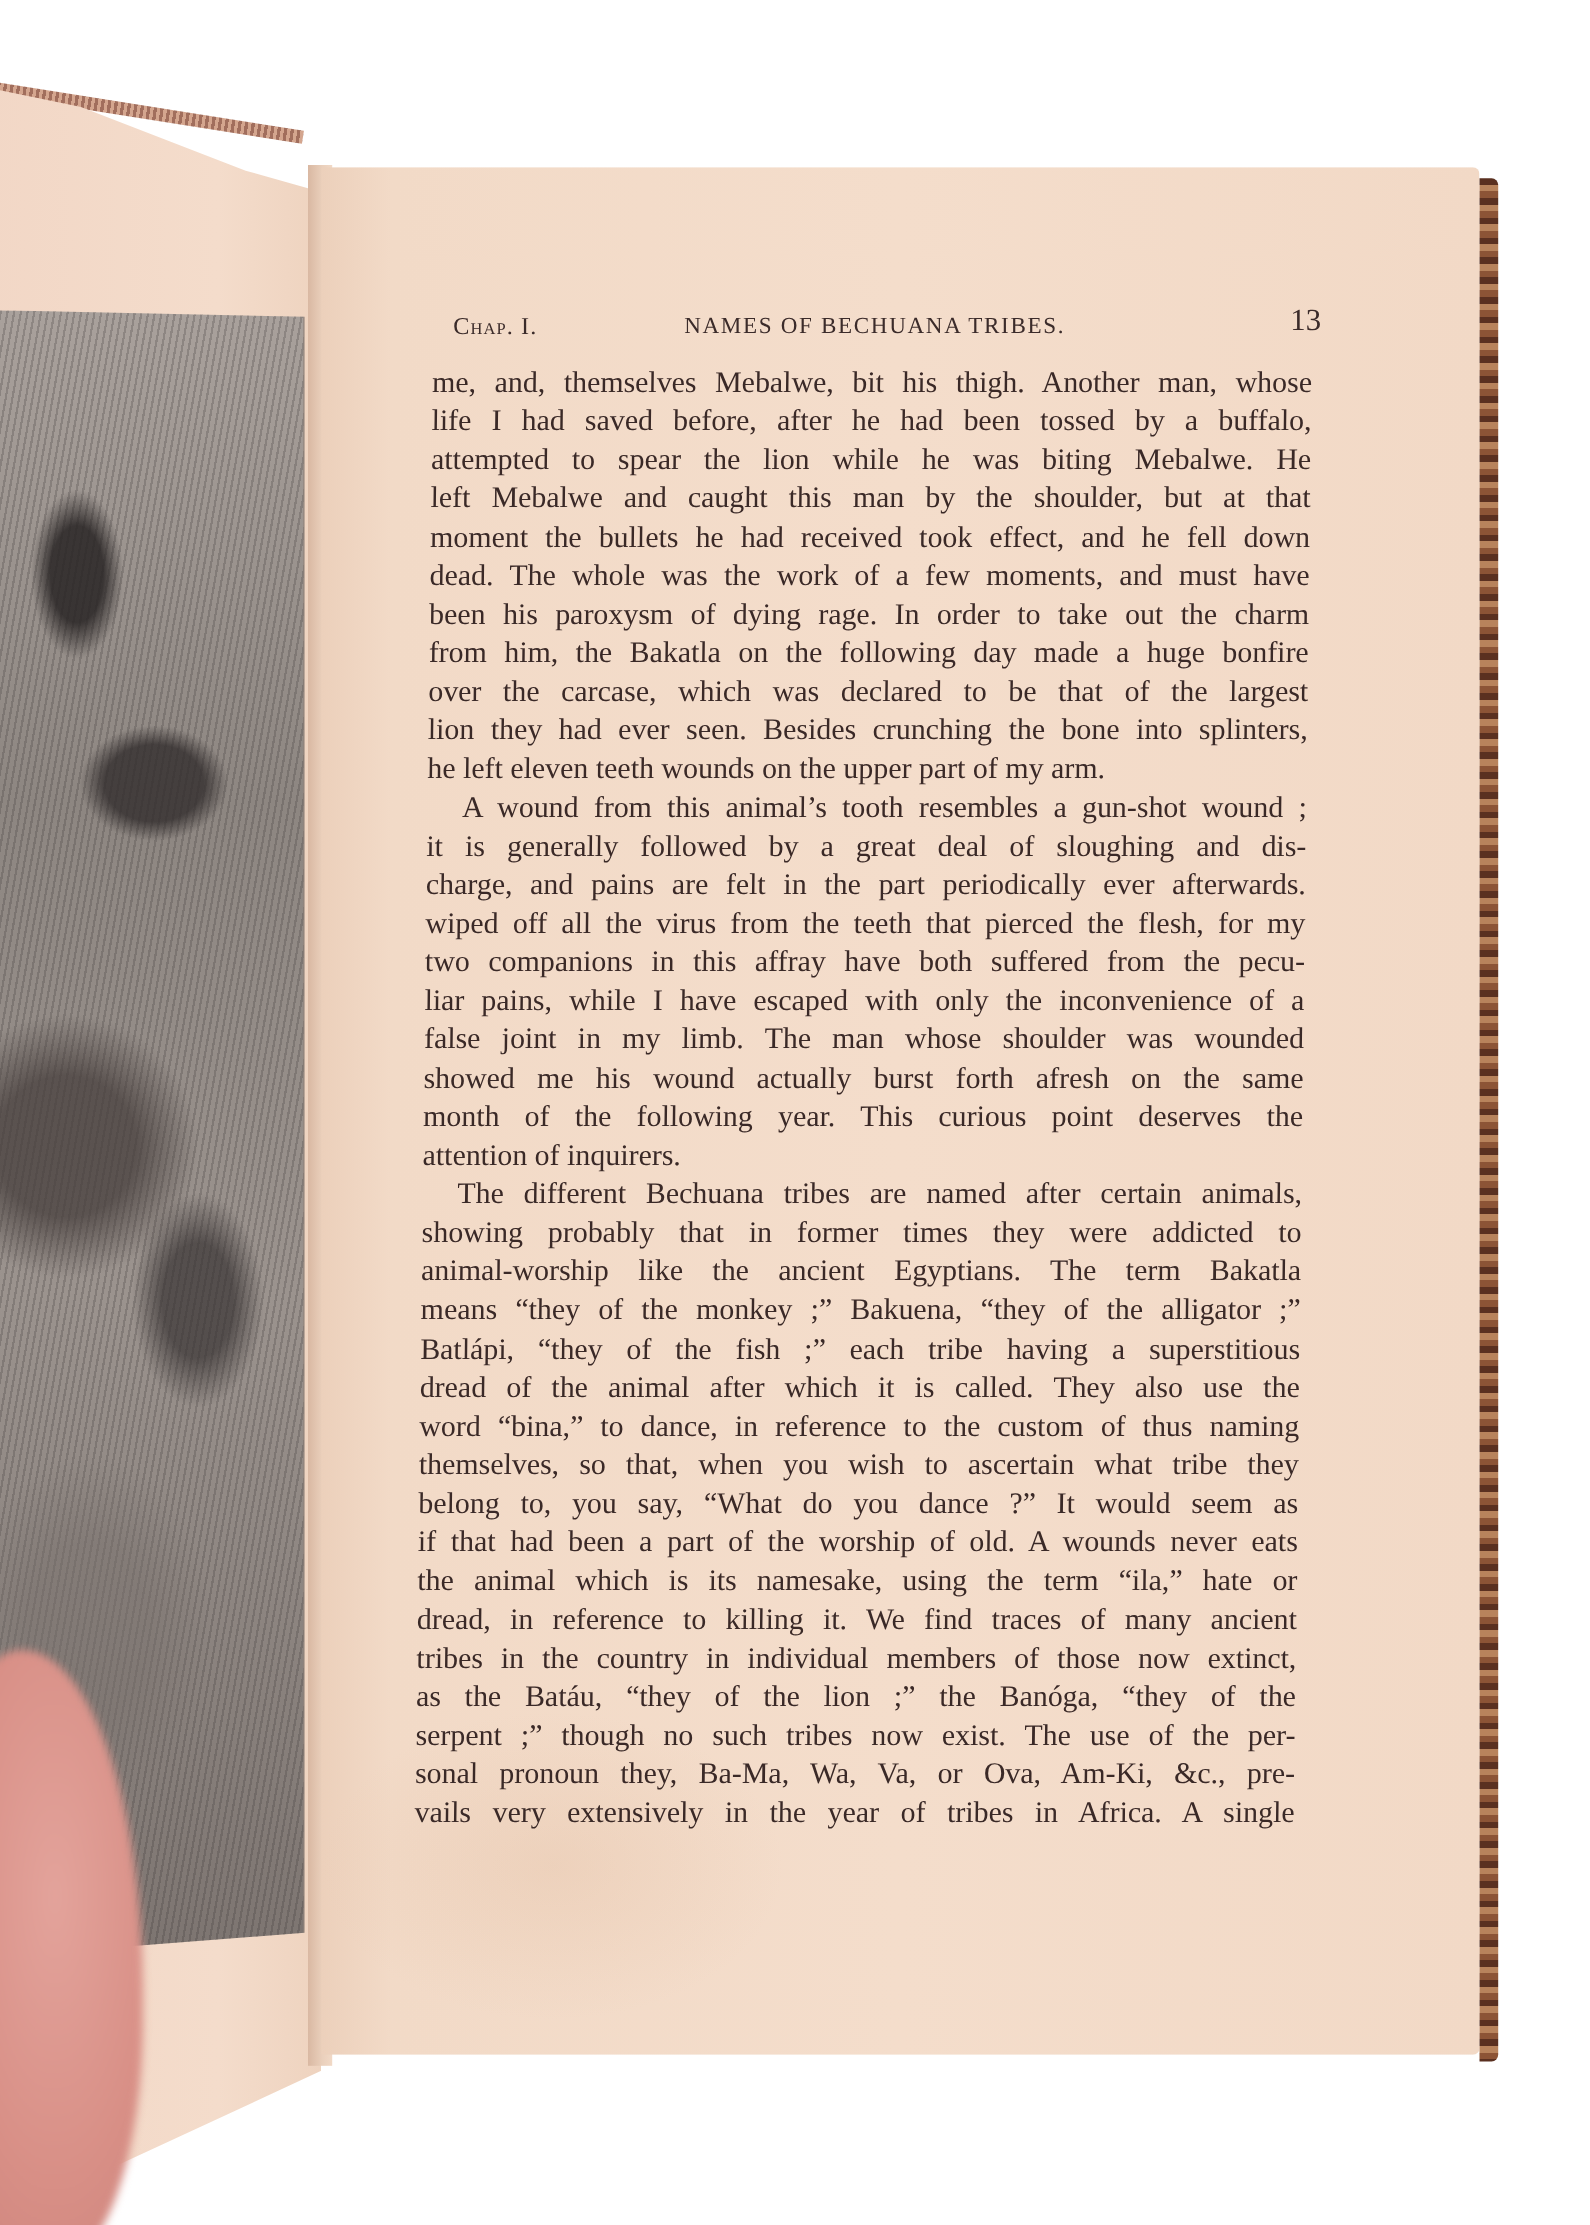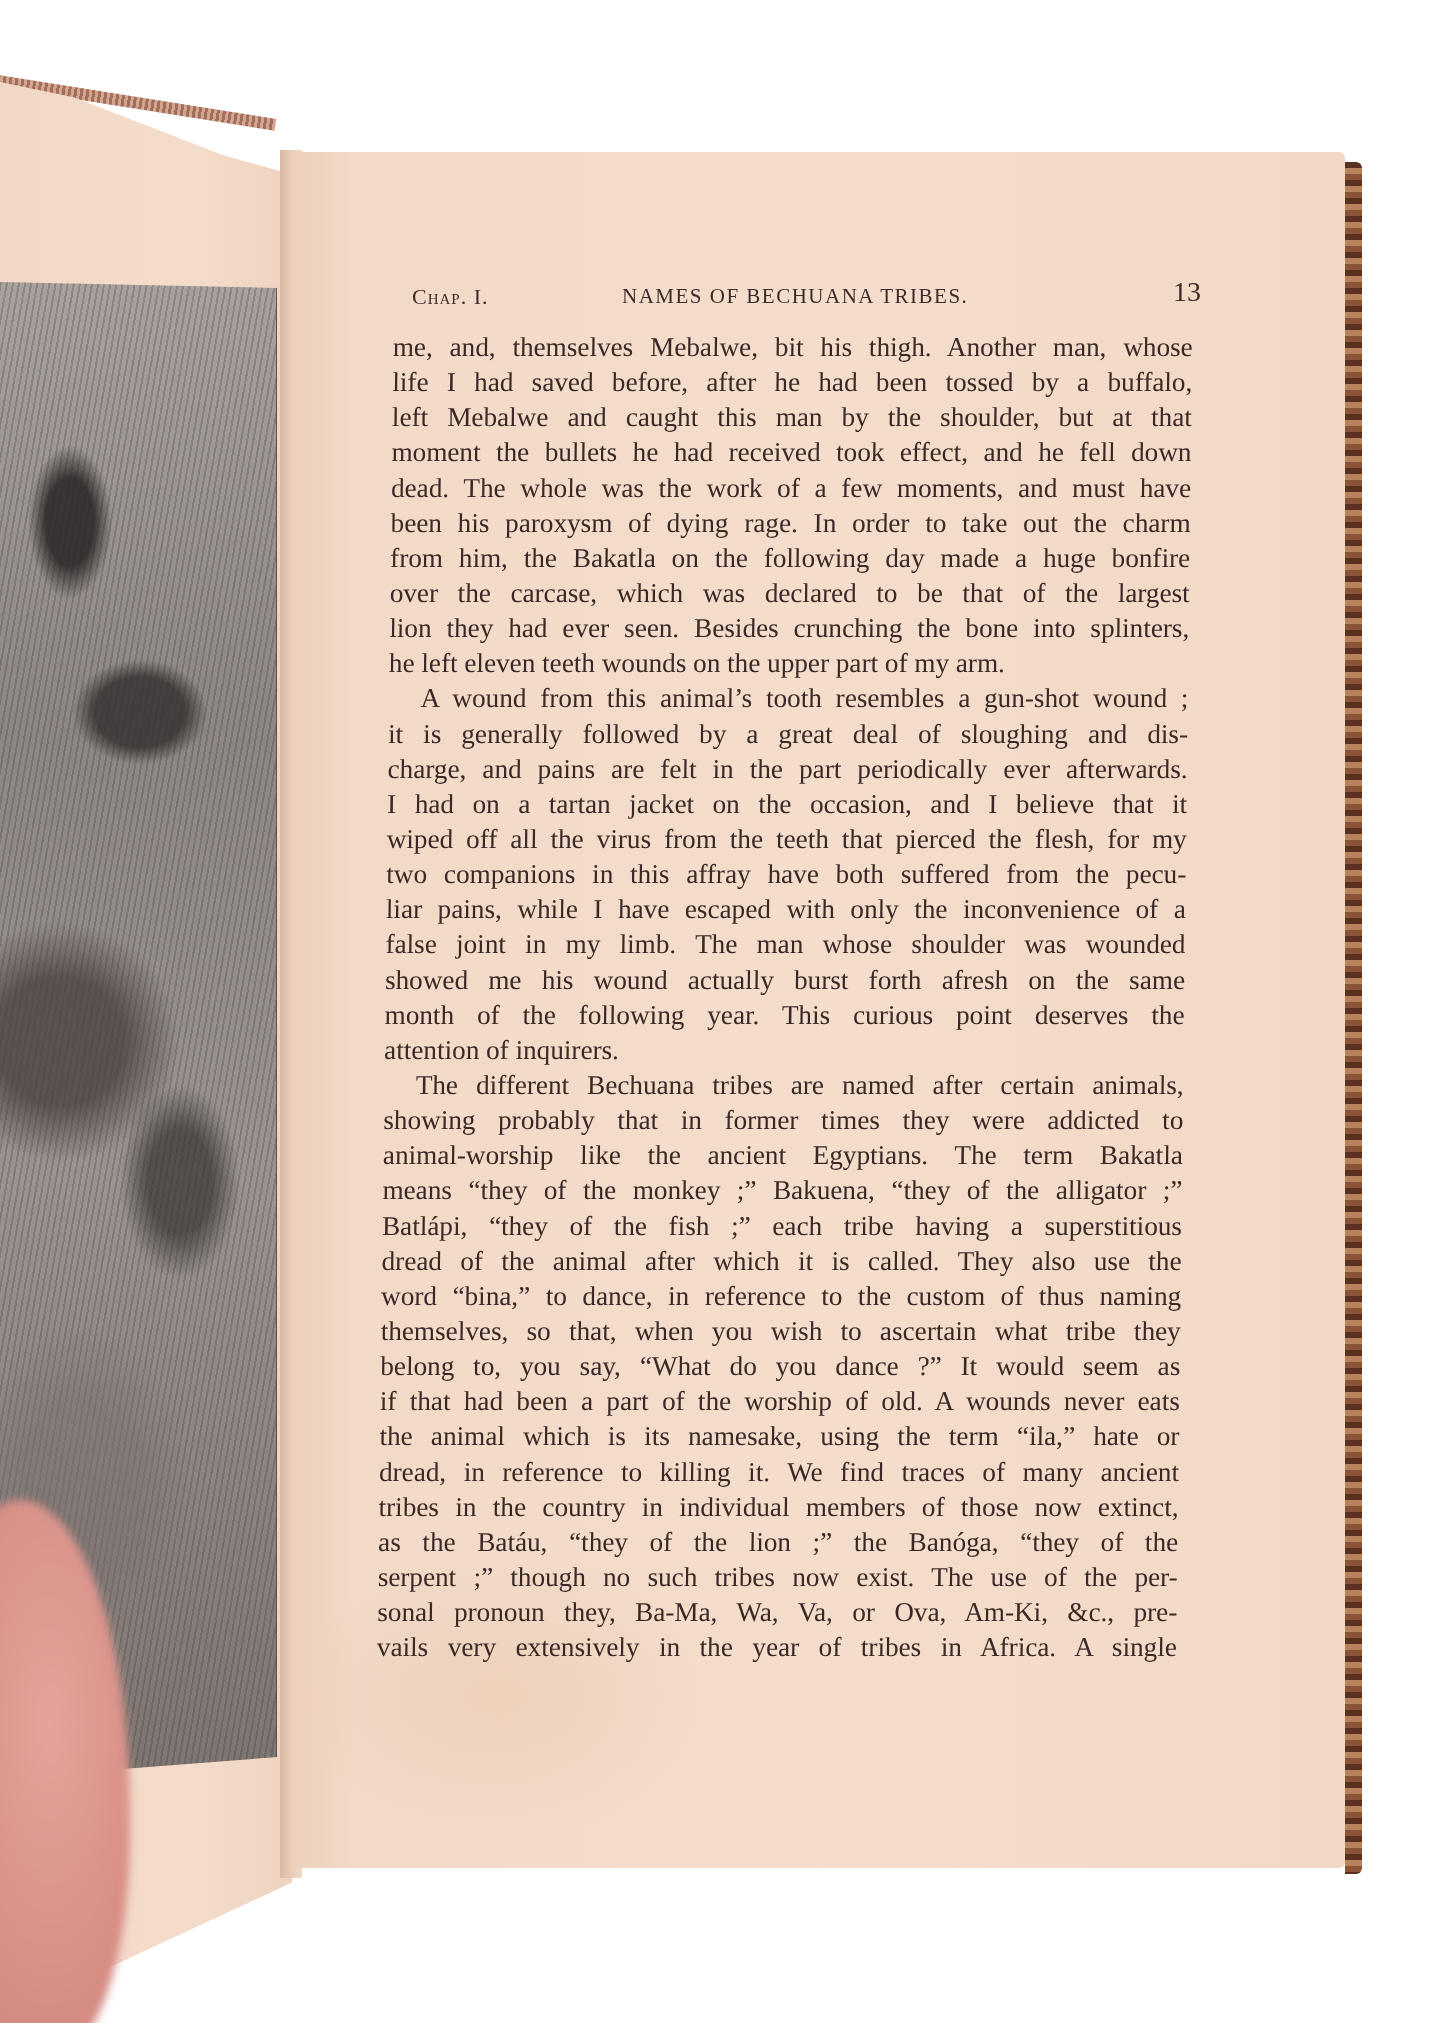--- a/index.html
+++ b/index.html
@@ -87,32 +87,32 @@
 
 <div class="running-head">
   <span class="chap">Chap. I.</span>
   <span class="title">NAMES OF BECHUANA TRIBES.</span>
   <span class="folio">13</span>
 </div>
 
 <div class="body-text" id="body-text">
     <span class="line">me, and, themselves Mebalwe, bit his thigh.  Another man, whose</span>
     <span class="line">life I had saved before, after he had been tossed by a buffalo,</span>
+    <span class="line">attempted to spear the lion while he was biting Mebalwe.  He</span>
     <span class="line">left Mebalwe and caught this man by the shoulder, but at that</span>
     <span class="line">moment the bullets he had received took effect, and he fell down</span>
     <span class="line">dead.  The whole was the work of a few moments, and must have</span>
     <span class="line">been his paroxysm of dying rage.  In order to take out the charm</span>
     <span class="line">from him, the Bakatla on the following day made a huge bonfire</span>
     <span class="line">over the carcase, which was declared to be that of the largest</span>
     <span class="line">lion they had ever seen.  Besides crunching the bone into splinters,</span>
     <span class="line last">he left eleven teeth wounds on the upper part of my arm.</span>
     <span class="line indent">A wound from this animal’s tooth resembles a gun-shot wound ;</span>
     <span class="line">it is generally followed by a great deal of sloughing and dis-</span>
     <span class="line">charge, and pains are felt in the part periodically ever afterwards.</span>
-    <span class="line">I had on a tartan jacket on the occasion, and I believe that it</span>
     <span class="line">wiped off all the virus from the teeth that pierced the flesh, for my</span>
     <span class="line">two companions in this affray have both suffered from the pecu-</span>
     <span class="line">liar pains, while I have escaped with only the inconvenience of a</span>
     <span class="line">false joint in my limb.  The man whose shoulder was wounded</span>
     <span class="line">showed me his wound actually burst forth afresh on the same</span>
     <span class="line">month of the following year.  This curious point deserves the</span>
     <span class="line last">attention of inquirers.</span>
     <span class="line indent">The different Bechuana tribes are named after certain animals,</span>
     <span class="line">showing probably that in former times they were addicted to</span>
     <span class="line">animal-worship like the ancient Egyptians.  The term Bakatla</span>

